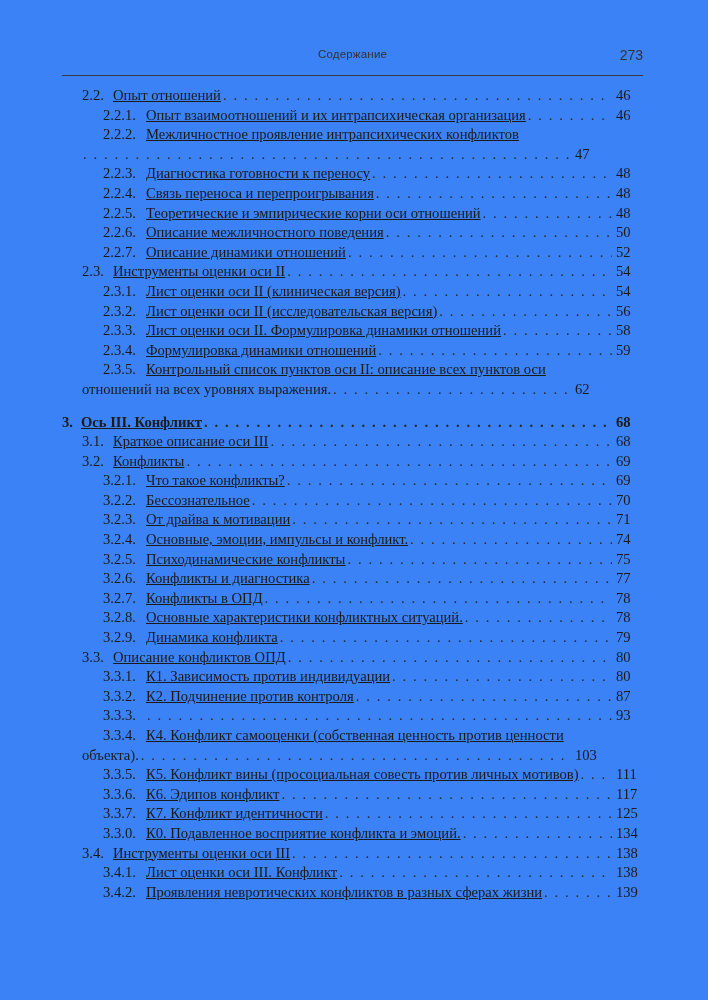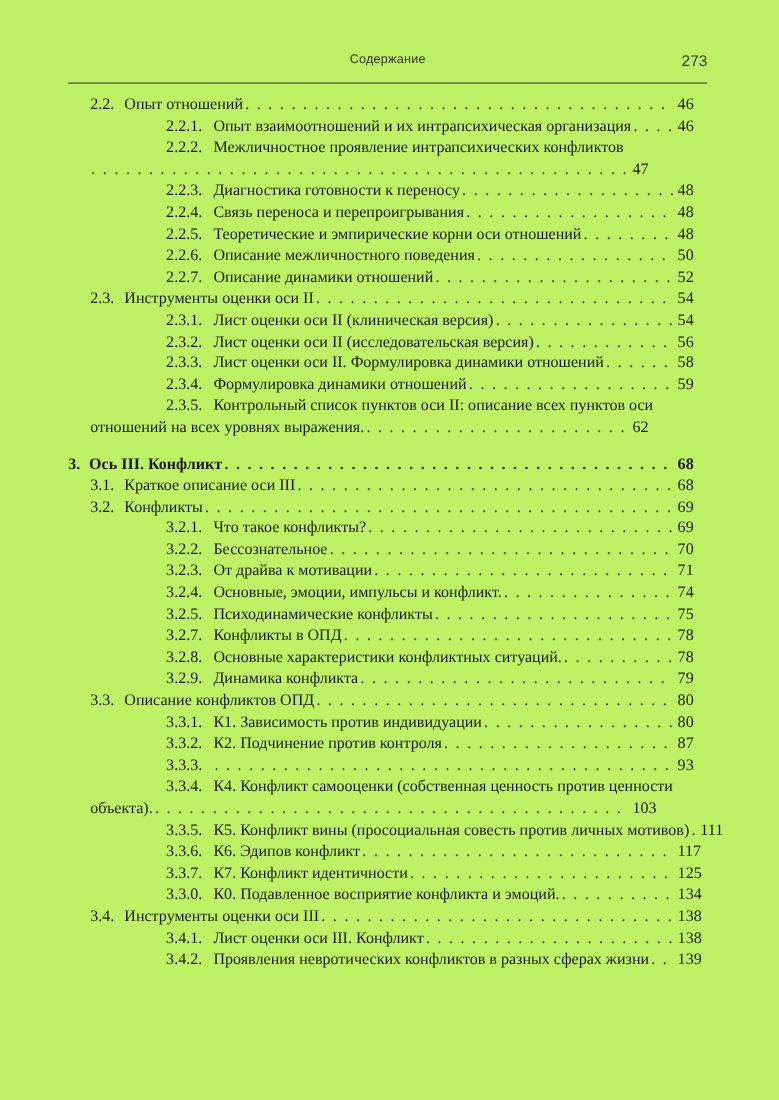--- a/index.html
+++ b/index.html
@@ -13,21 +13,21 @@
     background: #ffffff;
     font-family: "Liberation Serif", "DejaVu Serif", serif;
     color: #1a1a1a;
     overflow: hidden;
   }
 
   .page {
     position: relative;
     width: 708px;
     height: 1000px;
-    background: #bef264;
+    background: #3b82f6;
     padding: 0;
   }
 
   
   .running-head {
     position: absolute;
     left: 62px;
     top: 48px;
     width: 581px;
     height: 22px;
@@ -90,26 +90,27 @@
     width: 100%;
   }
 
   .num {
     flex: 0 0 auto;
     white-space: nowrap;
     text-align: left;
   }
   .lvl-chapter .num { min-width: 19px; }
   .lvl-2 .num       { min-width: 31px; }
-  .lvl-3 .num       { min-width: 43px; margin-left: 48px; }
+  .lvl-3 .num       { min-width: 43px; }
 
   .title {
     flex: 0 1 auto;
     white-space: nowrap;
     padding-right: 1px;
+    text-decoration: underline;
   }
 
   .leader {
     flex: 1 1 auto;
     overflow: hidden;
     white-space: nowrap;
     margin: 0 1px 0 1px;
     letter-spacing: 1.6px;
     color: #2a2a2a;
     font-size: 14.6px;
@@ -334,20 +335,28 @@
       <div class="toc-entry lvl-3">
         <div class="row">
           <span class="num">3.2.5.</span>
           <span class="title">Психодинамические конфликты</span>
           <span class="leader"></span>
           <span class="pageno">75</span>
         </div>
       </div>
       <div class="toc-entry lvl-3">
         <div class="row">
+          <span class="num">3.2.6.</span>
+          <span class="title">Конфликты и диагностика</span>
+          <span class="leader"></span>
+          <span class="pageno">77</span>
+        </div>
+      </div>
+      <div class="toc-entry lvl-3">
+        <div class="row">
           <span class="num">3.2.7.</span>
           <span class="title">Конфликты в ОПД</span>
           <span class="leader"></span>
           <span class="pageno">78</span>
         </div>
       </div>
       <div class="toc-entry lvl-3">
         <div class="row">
           <span class="num">3.2.8.</span>
           <span class="title">Основные характеристики конфликтных ситуаций.</span>

